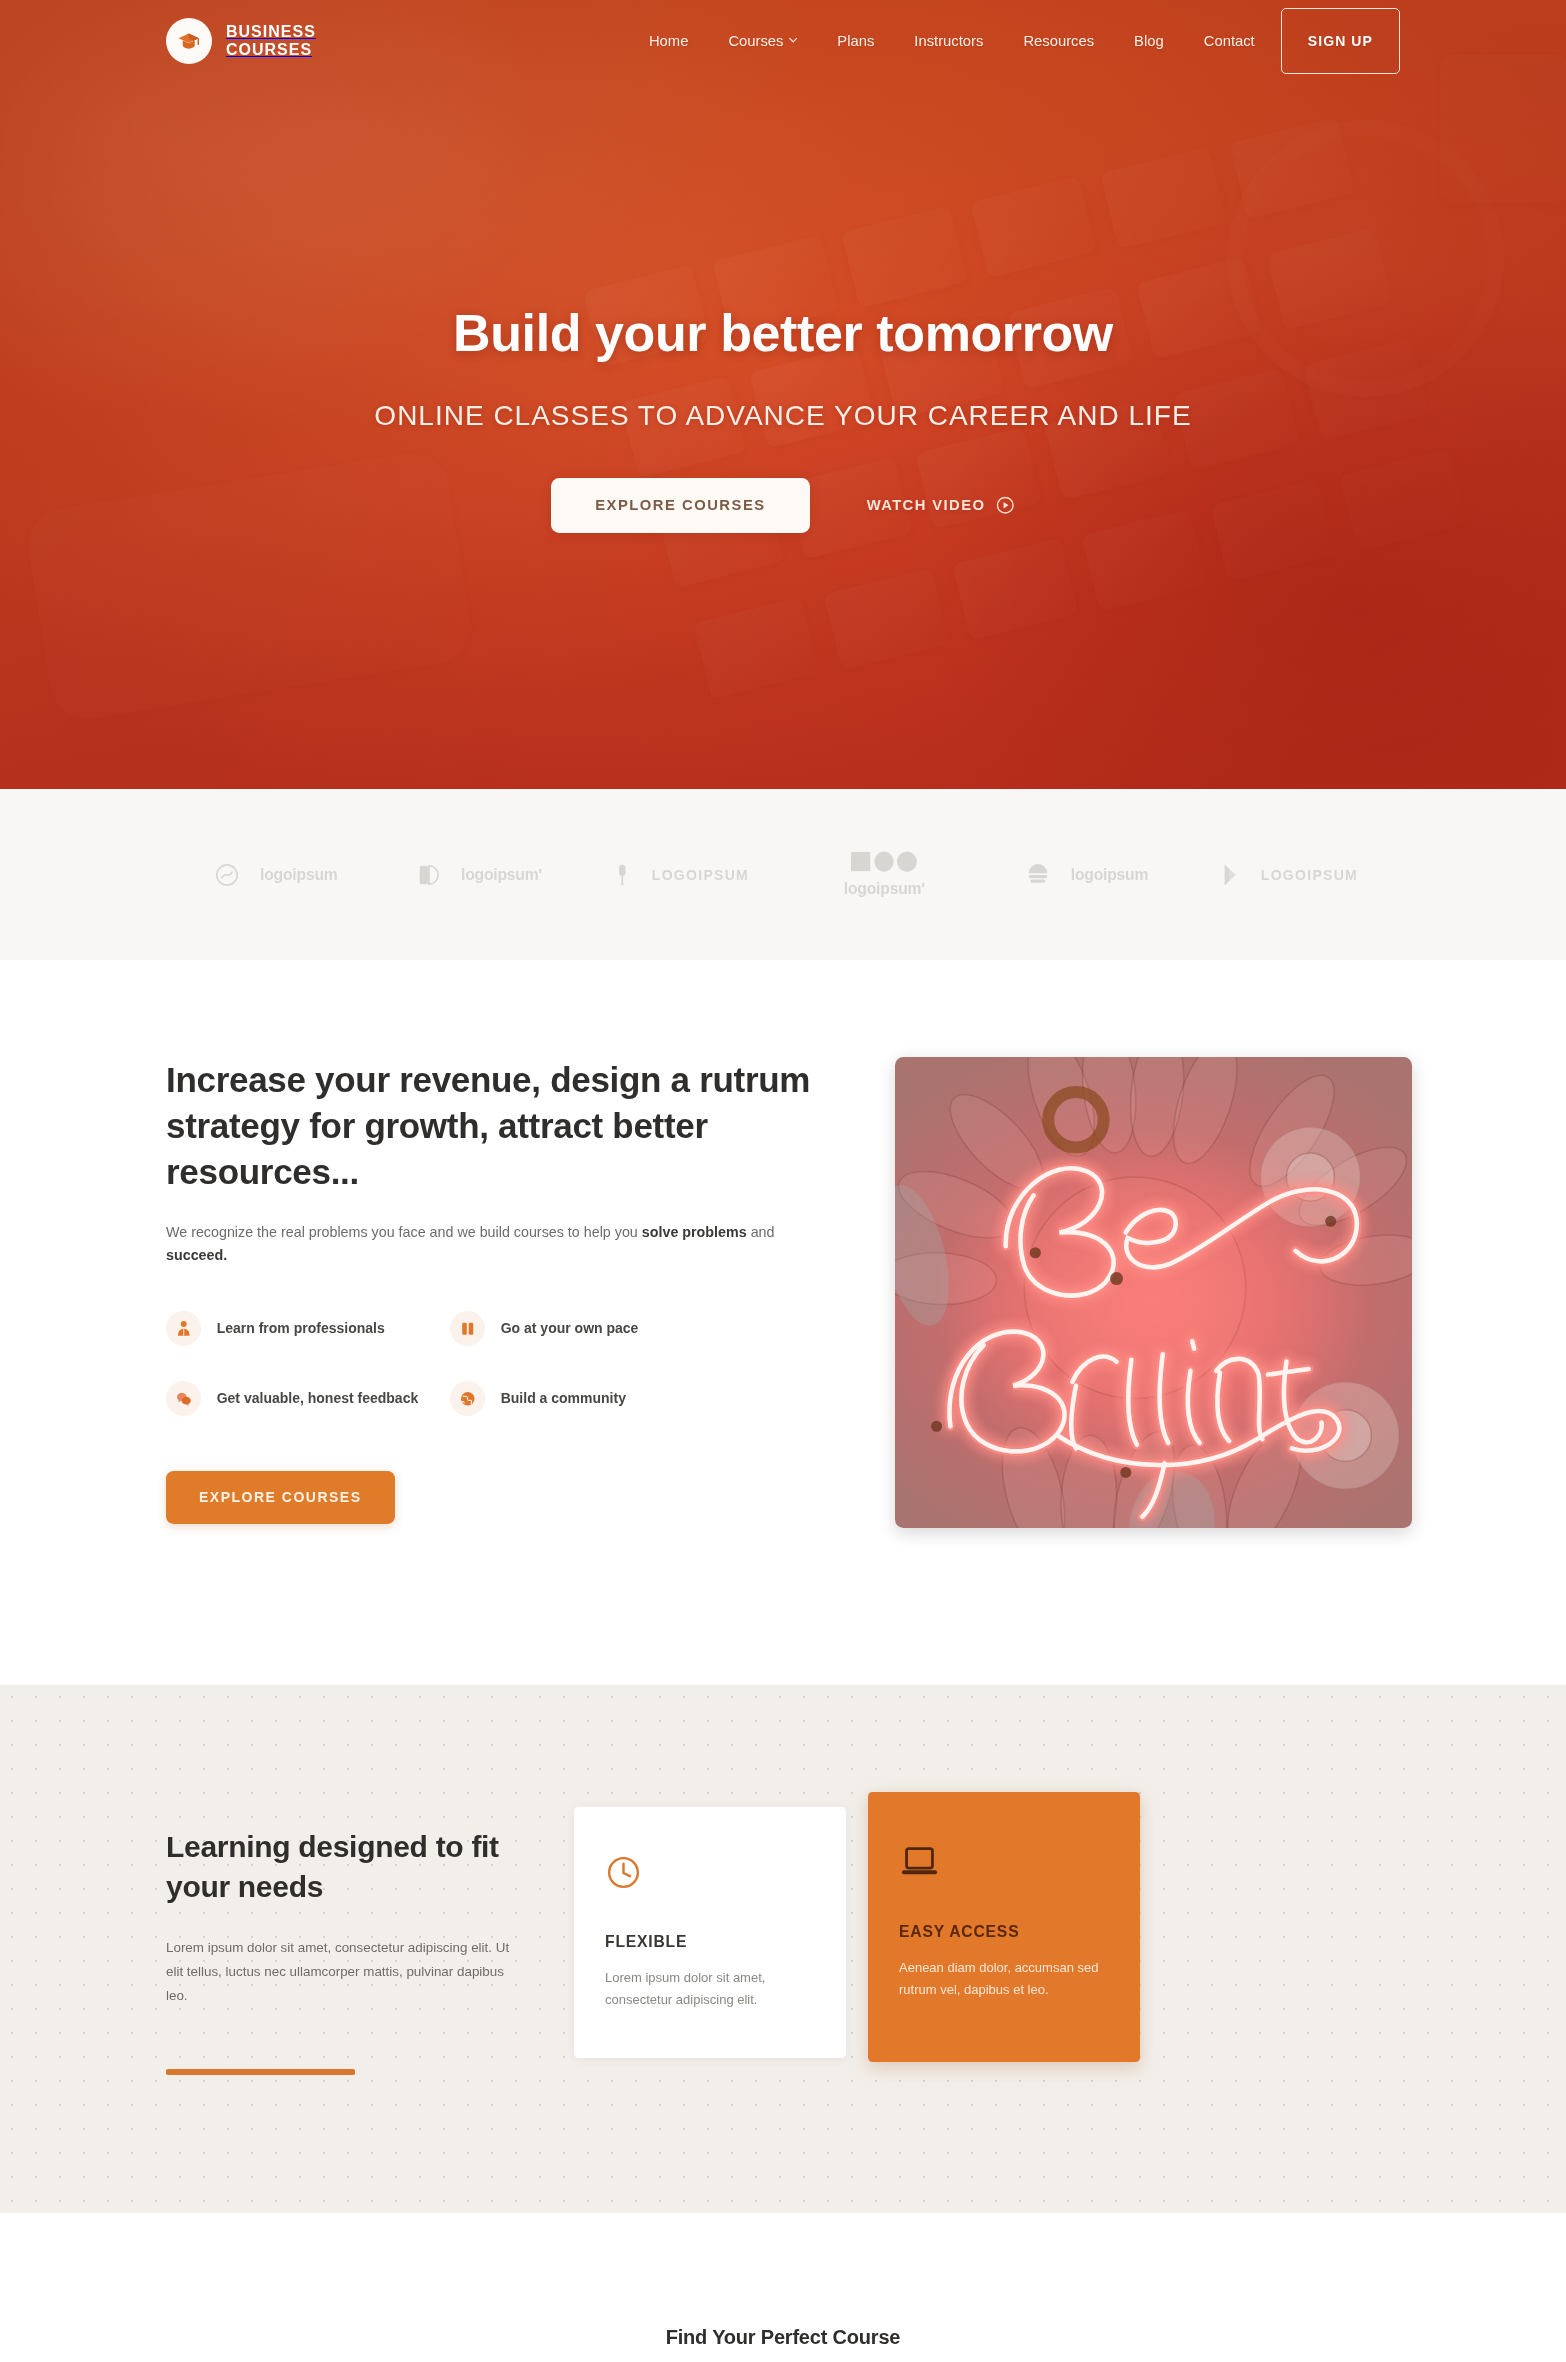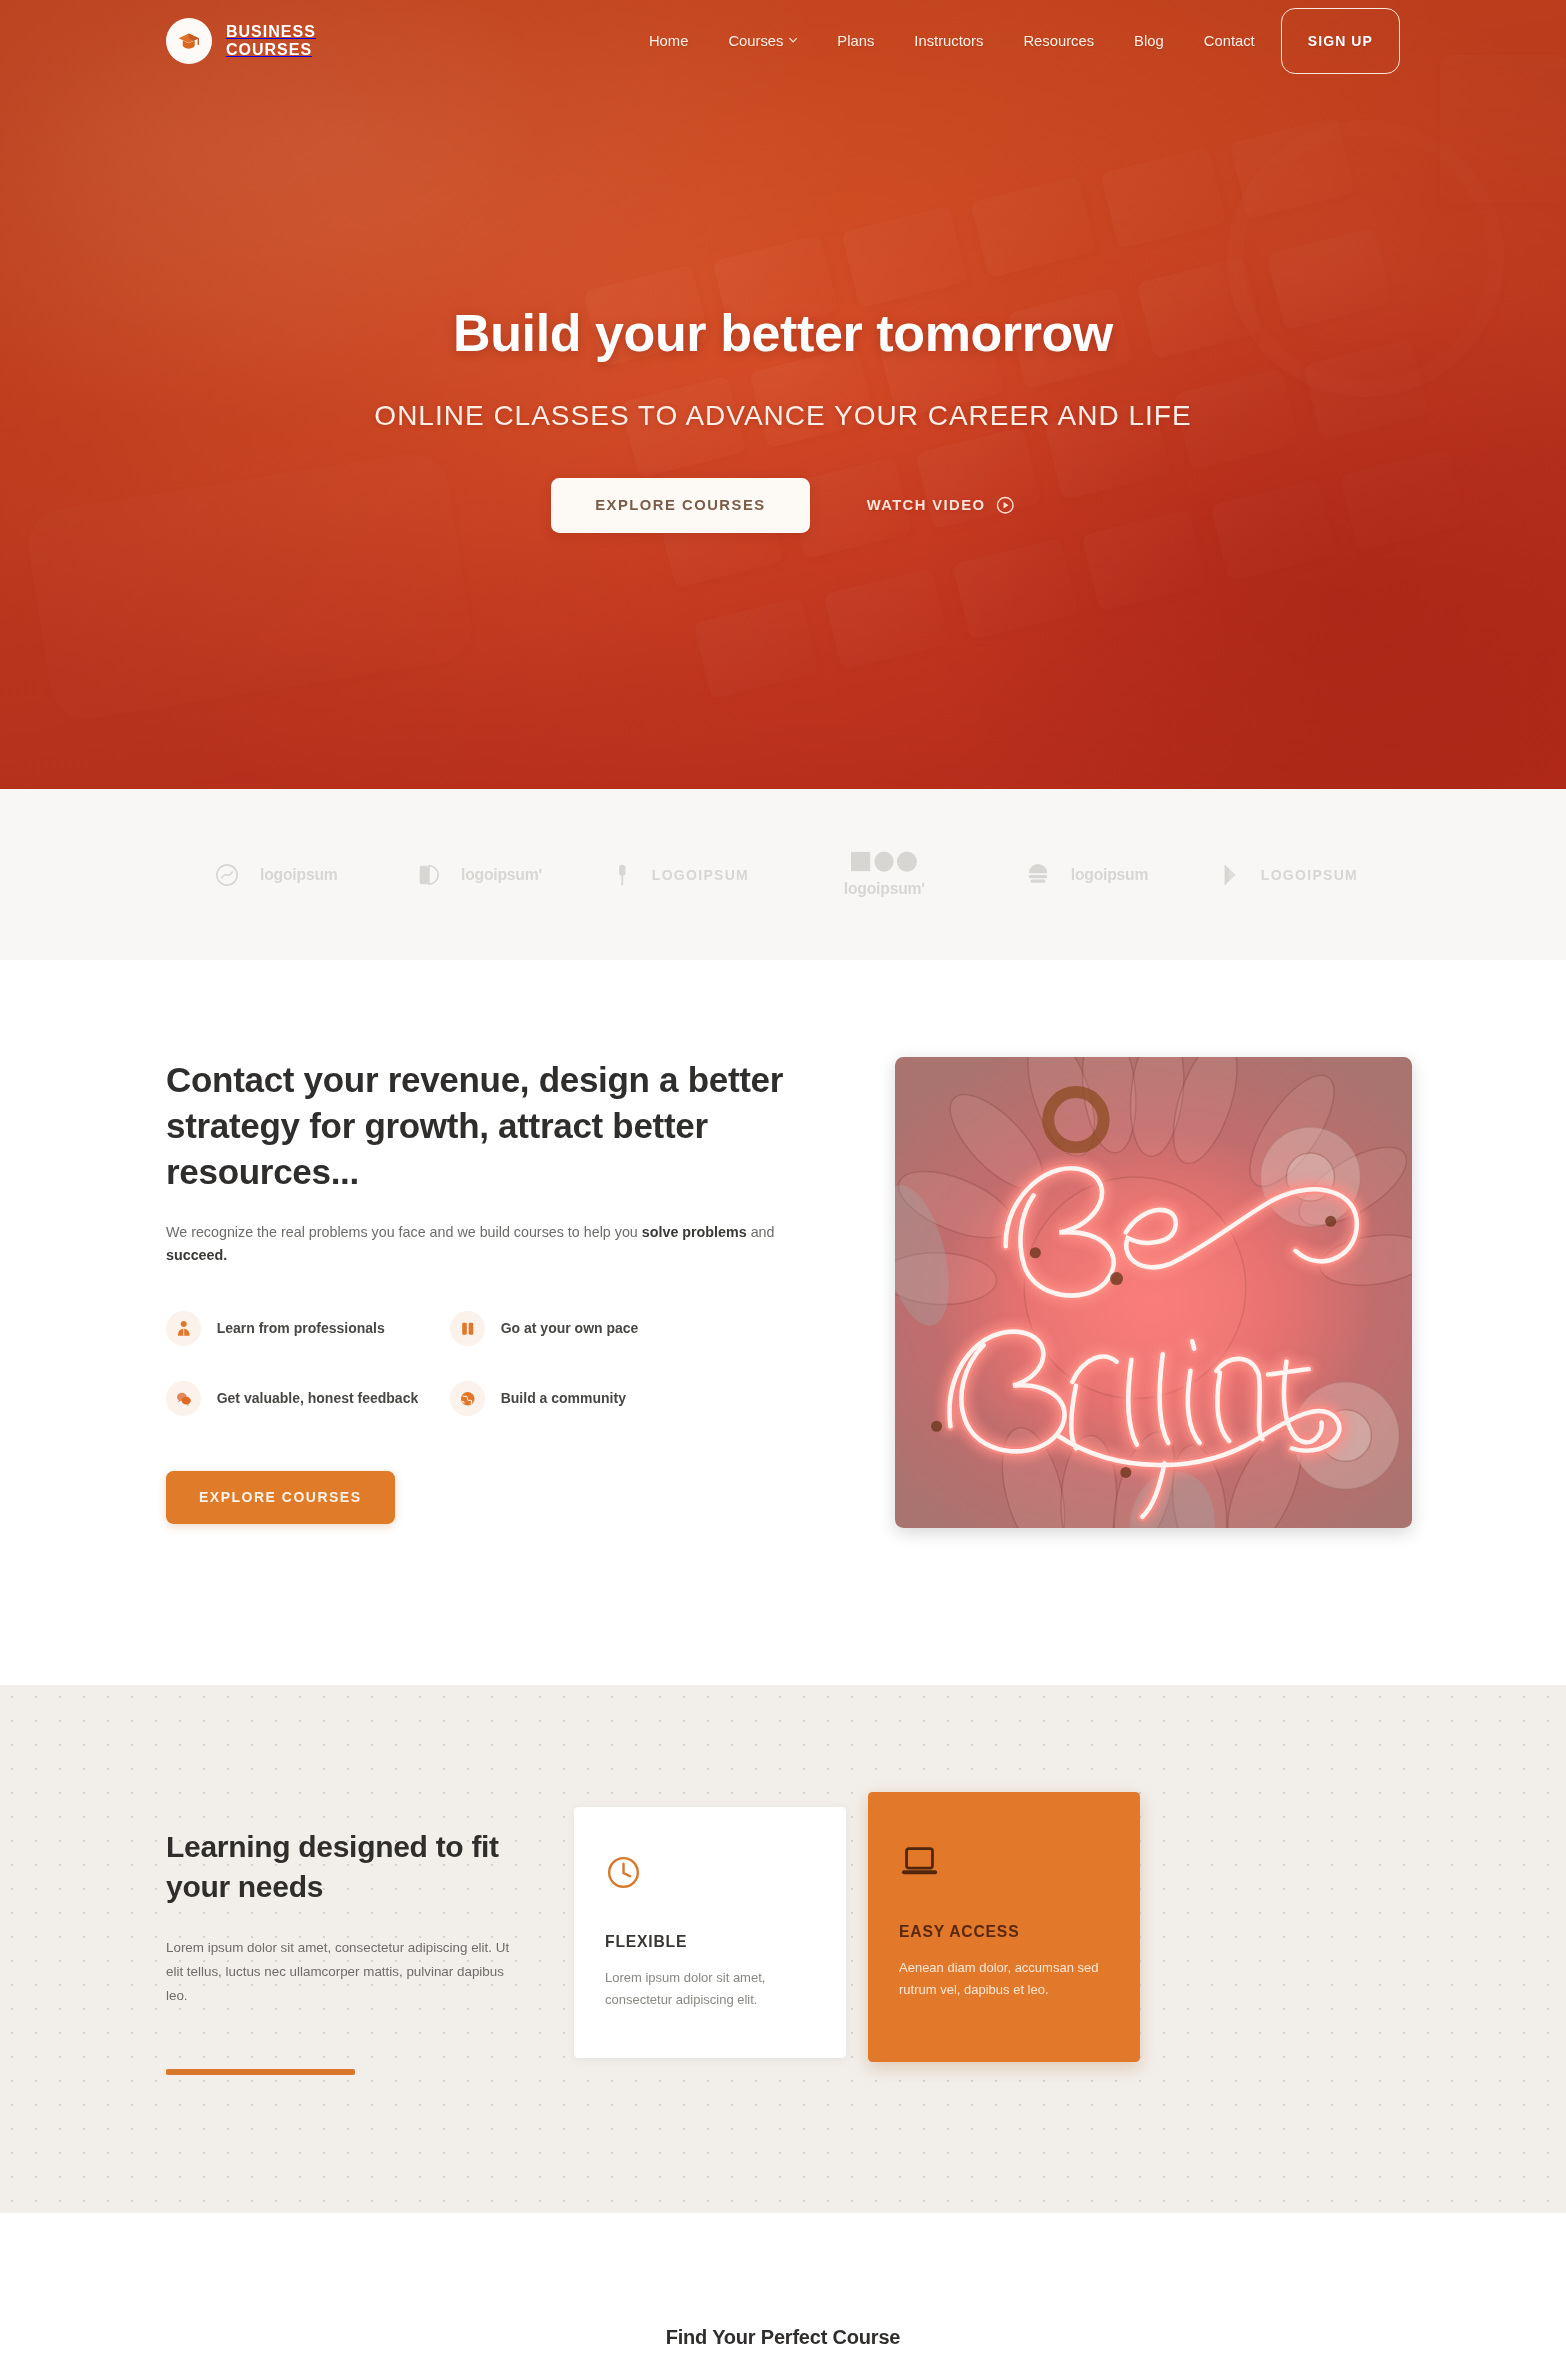--- a/index.html
+++ b/index.html
@@ -66,21 +66,21 @@
   .nav-spacer { flex:1 1 auto; }
   .nav-links { display:flex; align-items:center; gap:40px; margin-right:26px; }
   .nav-link {
     color:#fdf0e8; font-size:14.8px; text-decoration:none;
     display:flex; align-items:center; gap:5.5px;
     text-shadow:0 0.9px 1.8px rgba(120,30,15,.25);
   }
   .caret { width:8.3px; height:8.3px; display:inline-block; }
   .signup-btn {
     border:1.8px solid rgba(255,240,232,.95);
-    border-radius:14px;
+    border-radius:5px;
     color:#fff;
     font-size:14px; font-weight:bold; letter-spacing:1.1px;
     padding:24px 26px;
     background:transparent;
     cursor:pointer;
     text-shadow:0 0.9px 1.8px rgba(120,30,15,.3);
   }
 
   
   .hero-body {
@@ -383,21 +383,21 @@
       <svg width="18.5" height="24" viewBox="0 0 20 26">
         <path d="M4 2 L16 13 L4 24 Z" fill="#c9c6c3"></path>
         <path d="M4 2 L4 24 L9 19 L9 7 Z" fill="#b9b6b3"></path>
       </svg>
       <span class="logo-word caps">LOGOIPSUM</span>
     </div>
   </section>
 
   <section class="revenue">
     <div class="rev-left">
-      <h2 class="rev-title">Contact your revenue, design a better strategy for growth, attract better resources...</h2>
+      <h2 class="rev-title">Increase your revenue, design a rutrum strategy for growth, attract better resources...</h2>
       <p class="rev-copy"><span>We recognize the real problems you face and we build courses to help you </span><b>solve problems</b><span> and </span><b>succeed.</b></p>
 
       <div class="feature-grid">
 
         <div class="feature">
           <span class="feat-ico">
             <svg width="17.5" height="17.5" viewBox="0 0 19 19">
               <circle cx="9.5" cy="4.4" r="3.2" fill="#e0782b"></circle>
               <path d="M3.2 17 C3.2 11.8 6 9.6 9.5 9.6 C13 9.6 15.8 11.8 15.8 17 Z" fill="#e0782b"></path>
               <rect x="9" y="9.6" width="1" height="7.4" fill="#fbf2ec"></rect>

